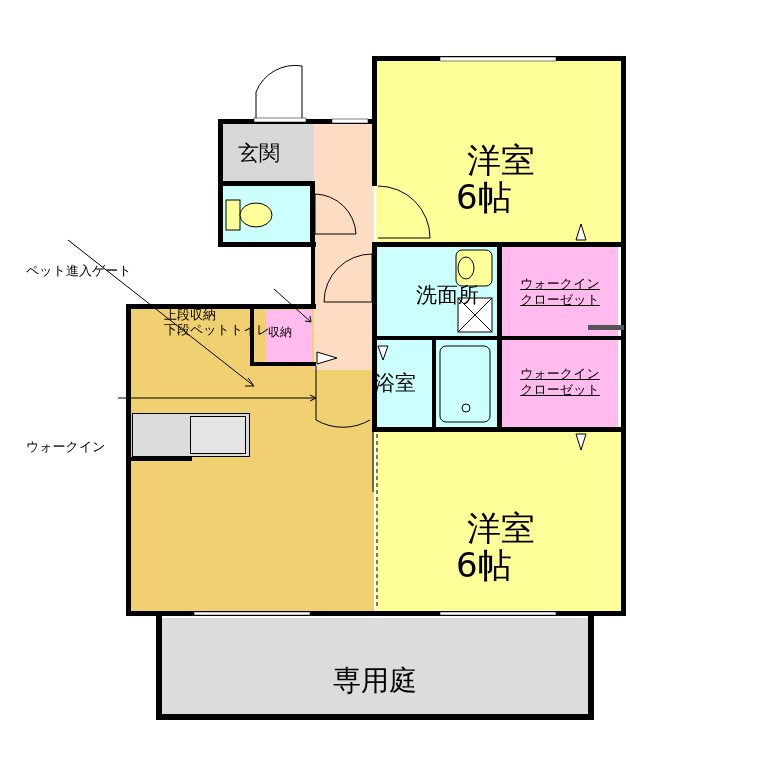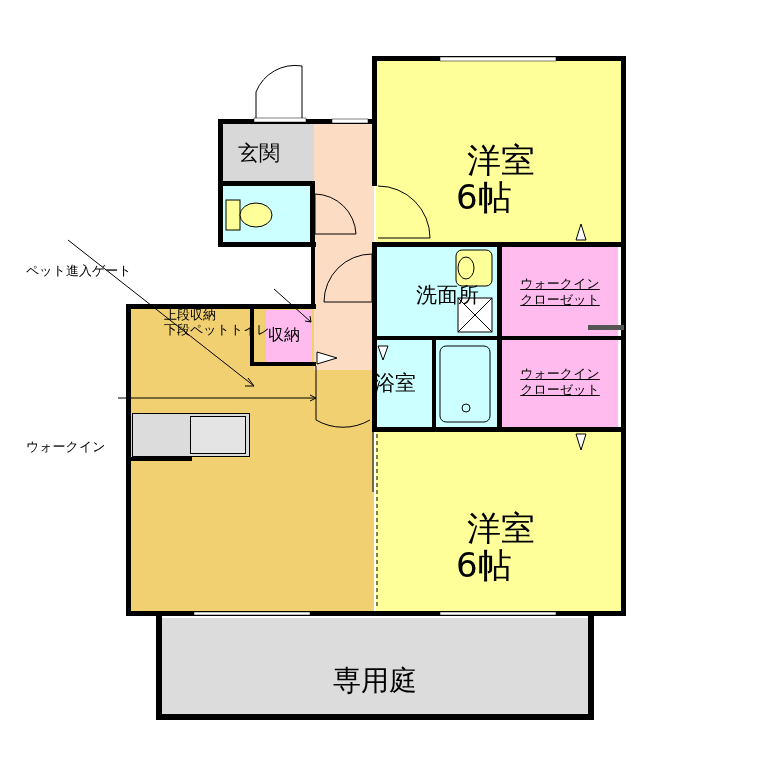--- a/index.html
+++ b/index.html
@@ -112,21 +112,21 @@
     <div>洋室</div>
     <div style="text-align:left;">6帖</div>
   </div>
   <div class="lbl big" style="left:456px;top:482px;width:90px;">
     <div>洋室</div>
     <div style="text-align:left;">6帖</div>
   </div>
   <div class="lbl mid" style="left:238px;top:142px;">玄関</div>
   <div class="lbl mid" style="left:394px;top:284px;margin-left:22px;">洗面所</div>
   <div class="lbl mid" style="left:374px;top:372px;">浴室</div>
-  <div class="lbl" style="left:268px;top:326px;font-size:16px;">収納</div>
+  <div class="lbl" style="left:268px;top:326px;font-size:12px;">収納</div>
   <div class="lbl small" style="left:504px;top:276px;width:112px;">
     <div>ウォークイン</div>
     <div>クローゼット</div>
   </div>
   <div class="lbl small" style="left:504px;top:366px;width:112px;">
     <div>ウォークイン</div>
     <div>クローゼット</div>
   </div>
   <div class="lbl" style="left:160px;top:666px;width:430px;font-size:28px;">専用庭</div>
 

